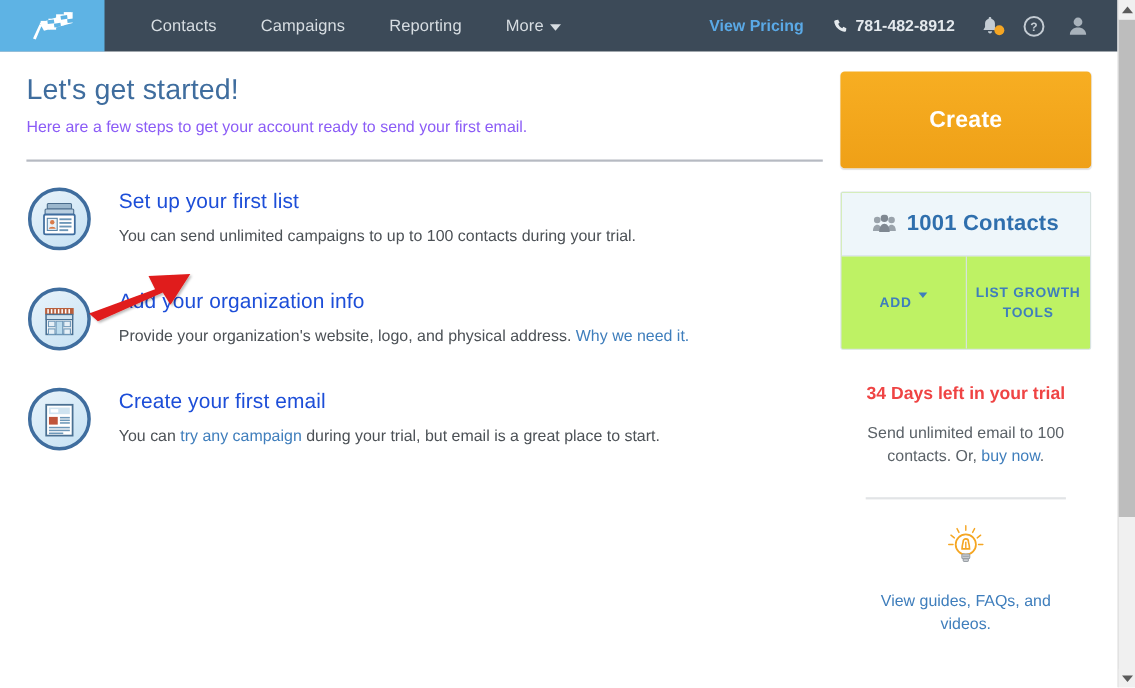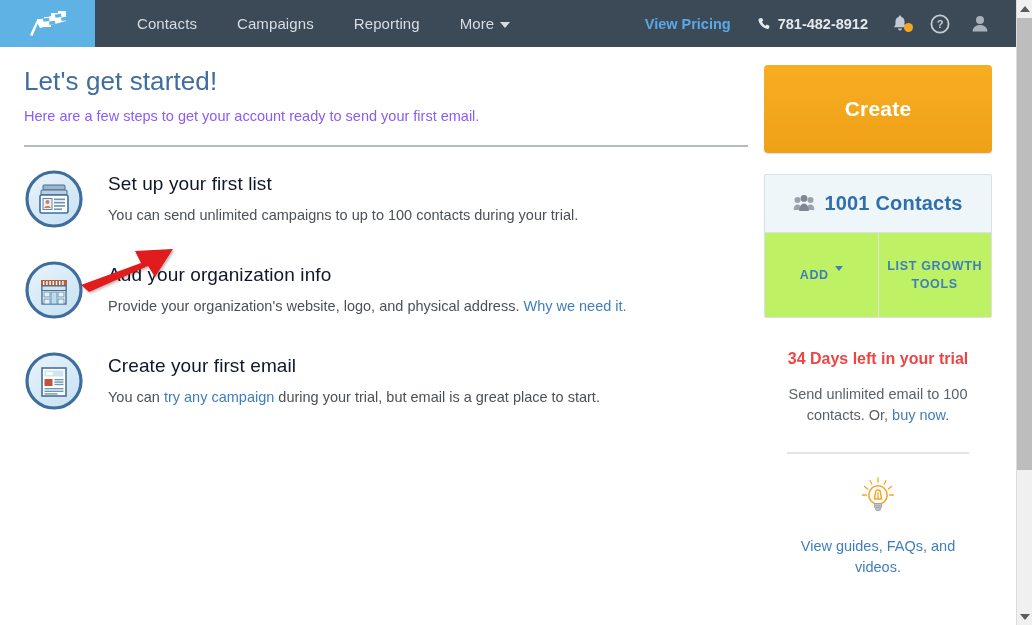--- a/index.html
+++ b/index.html
@@ -77,21 +77,21 @@
 
   
   .steps { margin-top:22px; }
   .step { display:flex; align-items:flex-start; margin-bottom:31px; position:relative; }
   .step-icon {
     flex:0 0 60px; width:60px; height:60px; margin-right:24px;
     display:flex; align-items:center; justify-content:center;
   }
   .step-body { padding-top:3px; }
   .step-title {
-    font-size:19px; color:#0f172a; font-weight:400; cursor:pointer;
+    font-size:19px; color:#1d4ed8; font-weight:400; cursor:pointer;
     line-height:1.25; letter-spacing:.1px;
   }
   .step-desc {
     margin-top:10px; font-size:14.5px; color:#4c5156; line-height:1.35;
   }
   .inline-link { color:#3f7ebc; cursor:pointer; }
 
   
   .annot-arrow {
     position:absolute; left:55px; top:172px;

